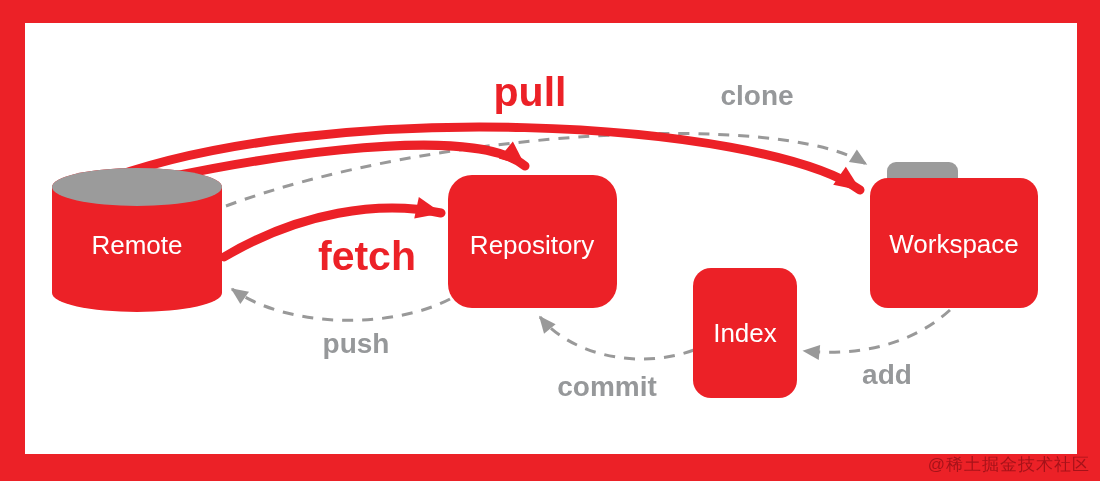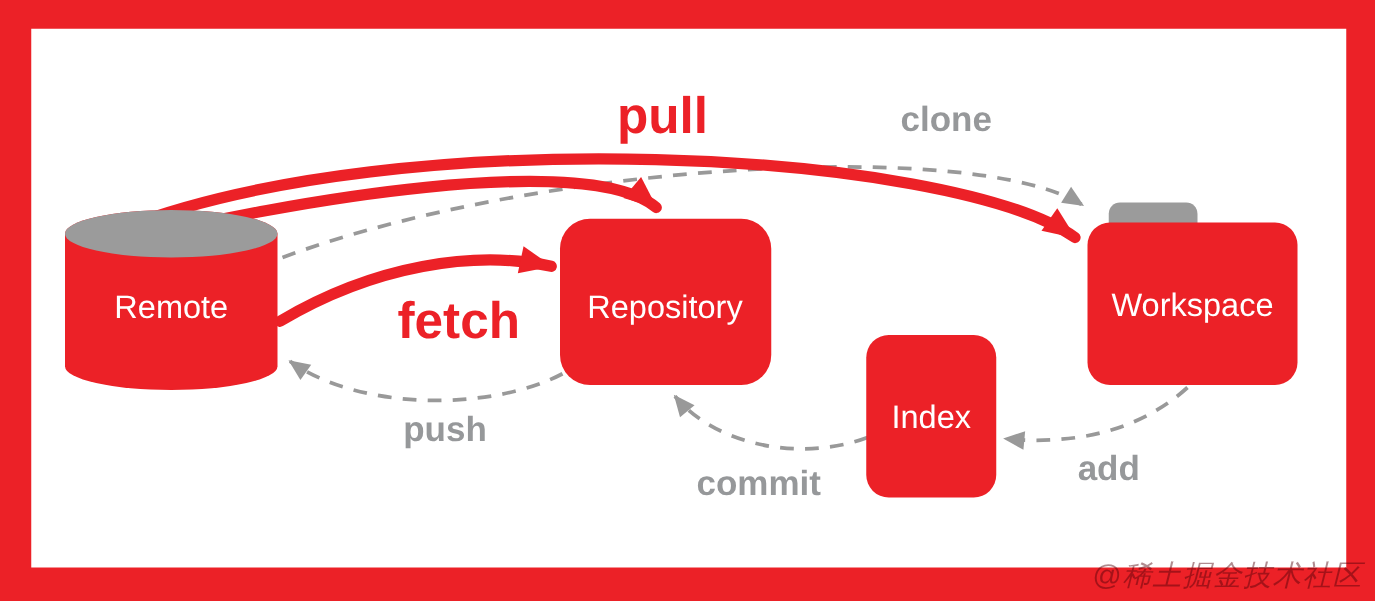--- a/index.html
+++ b/index.html
@@ -30,24 +30,23 @@
     fill:#ffffff;font-size:26px;text-anchor:middle;
   }
   .edge-label-red{
     fill:#EC2127;font-size:41px;font-weight:bold;text-anchor:middle;
   }
   .edge-label-gray{
     fill:#96989A;font-size:28px;font-weight:bold;text-anchor:middle;
   }
   .watermark{
     position:absolute;right:10px;bottom:5px;
-    font-size:23px;letter-spacing:1px;
+    font-size:17px;letter-spacing:1px;
     color:rgba(80,0,8,0.45);
     pointer-events:none;
-    font-style:italic;
   }
 </style>
 </head>
 <body>
 
 <div class="frame">
   <div class="canvas"></div>
 
   <svg class="diagram" width="1100" height="481" viewBox="0 0 1100 481">
     <defs>

